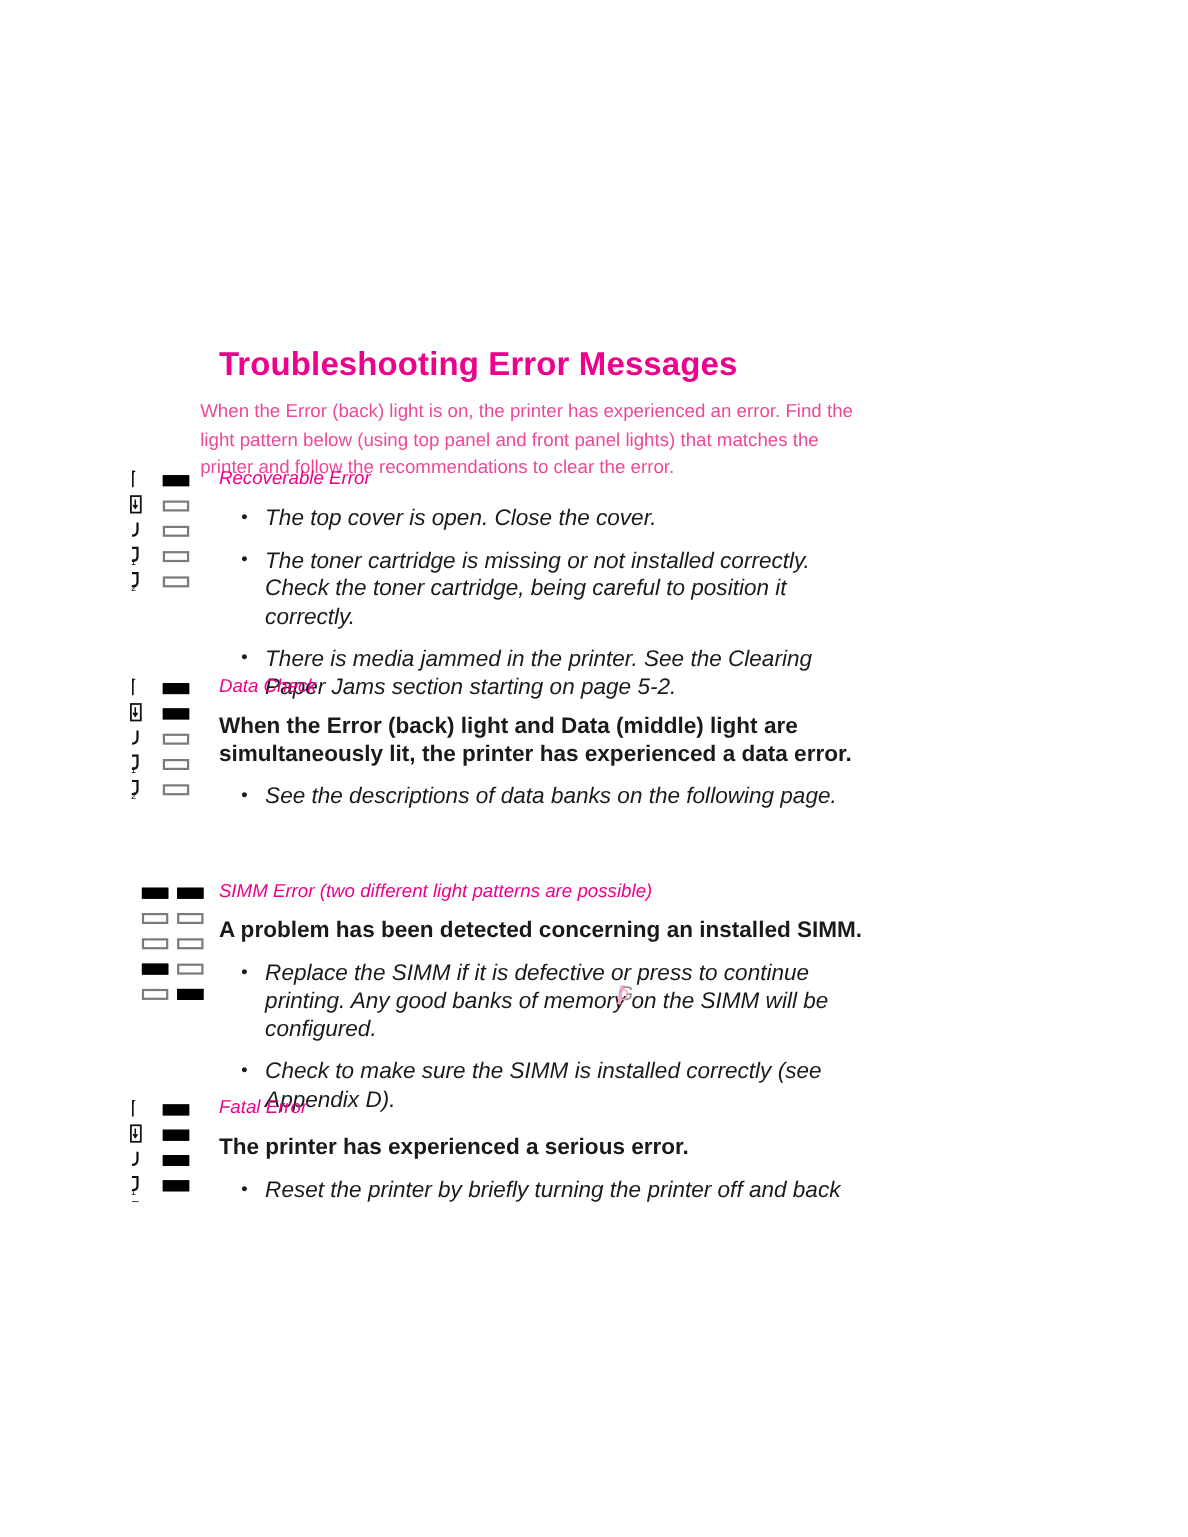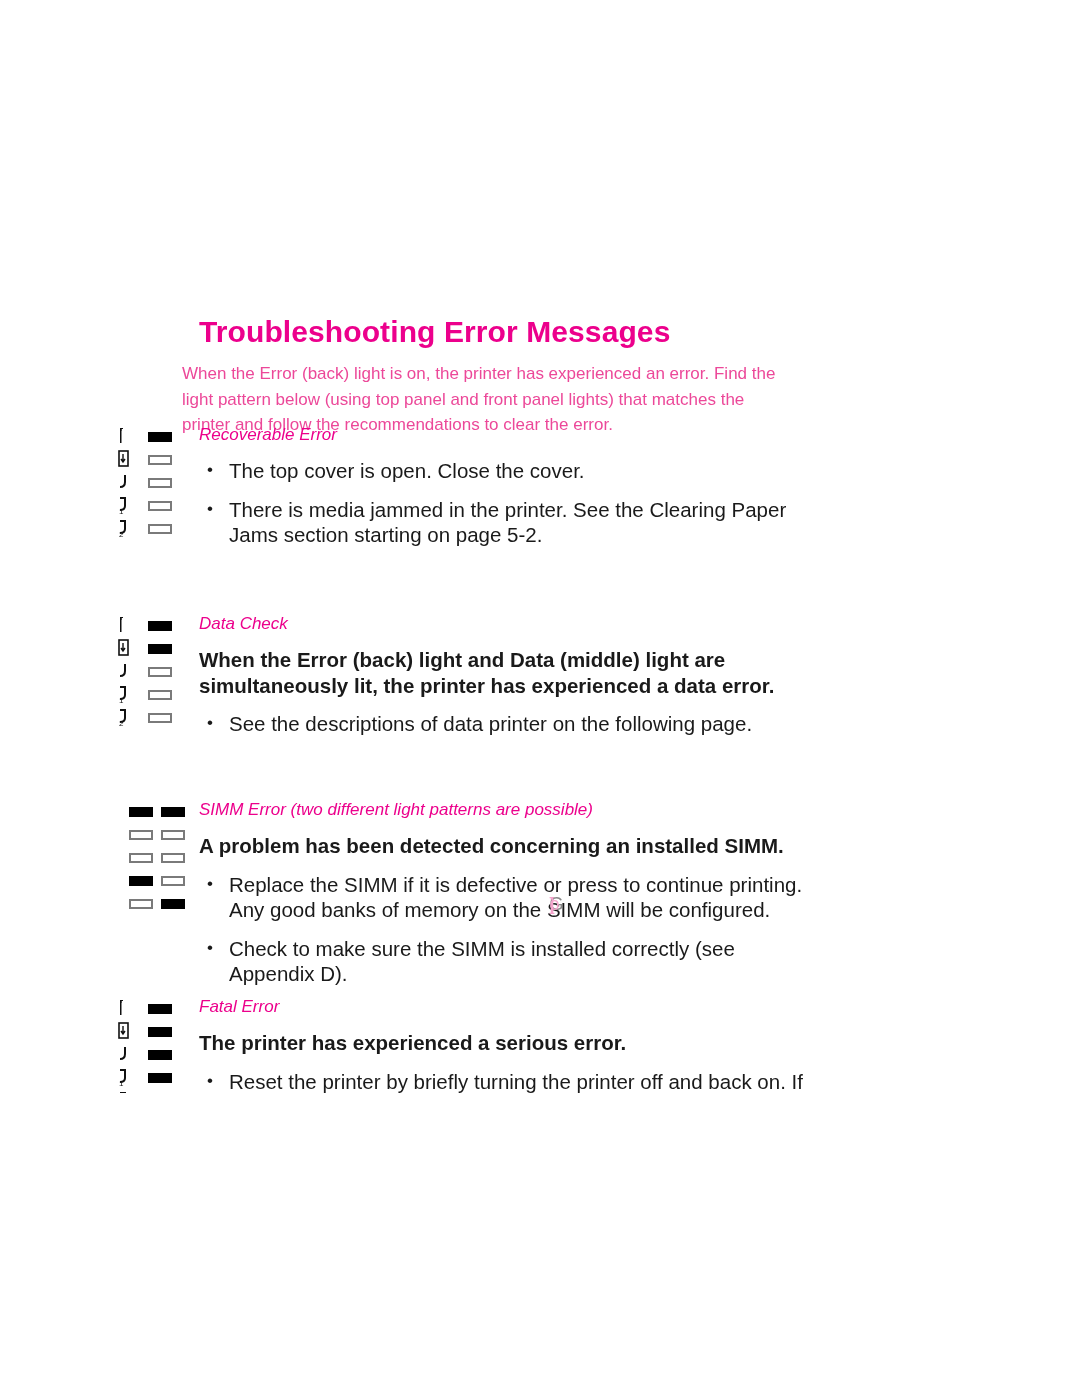--- a/index.html
+++ b/index.html
@@ -110,23 +110,24 @@
     font-style: italic;
   }
   .sec-para {
     font-size: 20.5px;
     line-height: 25.5px;
     color: #1a1a1a;
     margin: 13px 0 0 0;
     font-weight: bold;
   }
   .bullet-list {
-    margin: 0;
+    margin: 12px;
     padding: 0;
     list-style: none;
+    font-style: italic;
   }
   .bullet {
     position: relative;
     padding-left: 30px;
     font-size: 20.5px;
     line-height: 25.5px;
     color: #1a1a1a;
     margin-top: 13px;
   }
   .bullet::before {
@@ -211,20 +212,21 @@
         </div>
         <div class="glyph-gap"></div>
         <div class="led off"></div>
       </div>
     </div>
 
     <div class="sec-body">
       <div class="sec-label">Recoverable Error</div>
       <ul class="bullet-list">
         <li class="bullet">The top cover is open. Close the cover.</li>
+        <li class="bullet">The toner cartridge is missing or not installed correctly. Check the toner cartridge, being careful to position it correctly.</li>
         <li class="bullet">There is media jammed in the printer. See the  Clearing Paper Jams section starting on page 5-2.</li>
       </ul>
     </div>
   </div>
 
   <div class="section sec-data">
     <div class="lights">
       <div class="light-row">
         <div class="glyph">
           <svg width="26" height="23" viewBox="0 0 26 23">
@@ -273,21 +275,21 @@
         </div>
         <div class="glyph-gap"></div>
         <div class="led off"></div>
       </div>
     </div>
 
     <div class="sec-body">
       <div class="sec-label">Data Check</div>
       <p class="sec-para">When the Error (back) light and Data (middle) light are simultaneously lit, the printer has experienced a data error.</p>
       <ul class="bullet-list">
-        <li class="bullet">See the descriptions of data printer on the following page.</li>
+        <li class="bullet">See the descriptions of data banks on the following page.</li>
       </ul>
     </div>
   </div>
 
   <div class="section sec-simm">
     <div class="lights simm">
       <div class="light-row">
         <div class="led on"></div>
         <div class="led-gap"></div>
         <div class="led on"></div>

